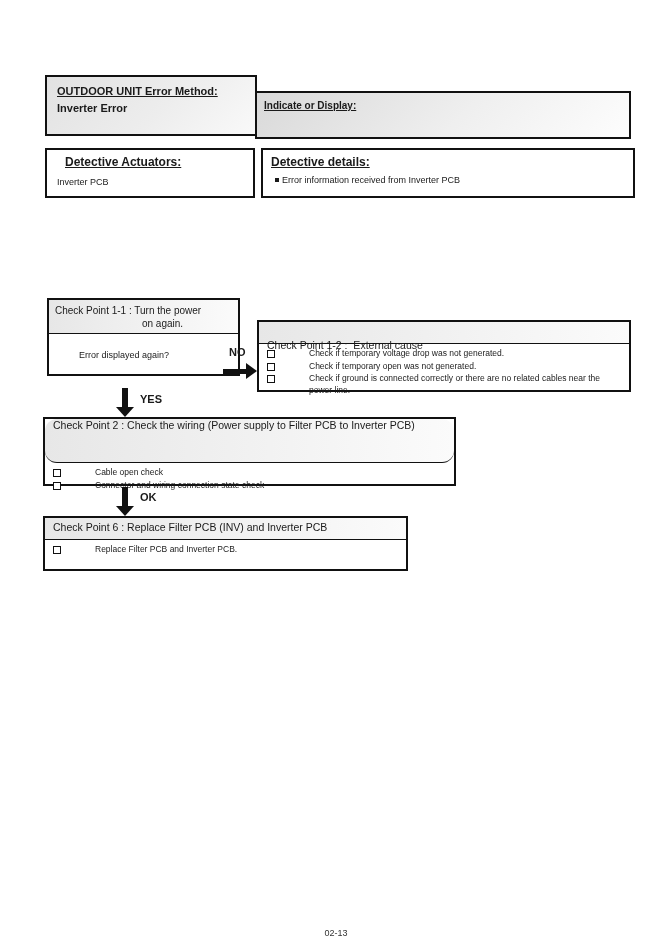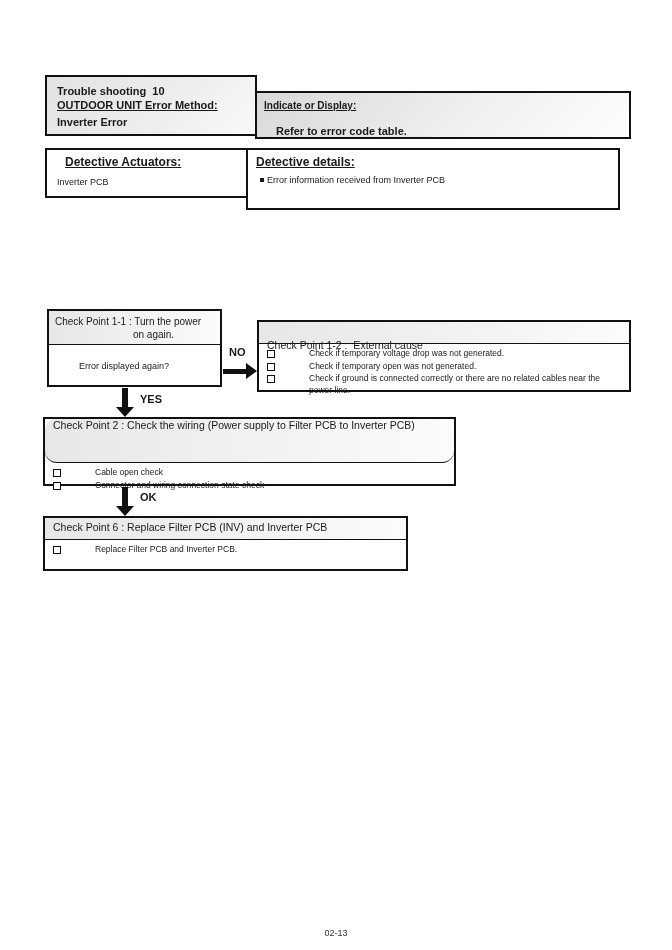--- a/index.html
+++ b/index.html
@@ -27,21 +27,21 @@
   .t-bold{font-size:11px;font-weight:bold;line-height:14px;}
   .t-underline{text-decoration:underline;}
   .title-line3{margin-top:3px;}
   .indicate-text{margin-top:12px;margin-left:12px;font-size:11px;font-weight:bold;}
 
   .cell-actuators{
     left:45px;top:148px;width:210px;height:50px;
     border:2px solid #111;background:#fff;padding:5px 0 0 18px;
   }
   .cell-details{
-    left:246px;top:148px;width:374px;height:62px;
+    left:261px;top:148px;width:374px;height:50px;
     border:2px solid #111;background:#fff;padding:5px 0 0 8px;
   }
   .label-u{font-size:12px;font-weight:bold;text-decoration:underline;line-height:14px;}
   .plain-9{font-size:9px;line-height:12px;}
   .actuators-val{margin-top:7px;margin-left:-8px;}
   .details-item{margin-top:5px;margin-left:4px;display:flex;align-items:baseline;text-align:center;}
   .sq-bullet{display:inline-block;width:4px;height:4px;background:#1a1a1a;margin-right:3px;position:relative;top:-1px;}
 
   
   .forecast{
@@ -51,21 +51,21 @@
   }
   .forecast-label{font-size:10px;font-weight:bold;text-decoration:underline;margin-right:14px;white-space:nowrap;}
   .forecast-lines{font-size:9px;line-height:13px;}
 
   
   .flowbox{border:2px solid #111;background:#fff;}
   .flowhead{
     background:linear-gradient(90deg,#e7e7e7 0%,#f3f3f3 60%,#fbfbfb 100%);
     border-bottom:1.5px solid #111;box-sizing:border-box;
   }
-  .cp11{left:47px;top:309px;width:175px;height:78px;}
+  .cp11{left:47px;top:298px;width:193px;height:78px;}
   .cp11-head{height:34px;font-size:10px;line-height:13px;padding:4px 6px 0 6px;}
   .cp11-head .l2{text-align:center;padding-left:38px;}
   .cp11-body{font-size:9px;padding:16px 0 0 30px;}
 
   .cp12{left:257px;top:320px;width:374px;height:72px;}
   .cp12-head{height:22px;font-size:10.5px;padding:17px 0 0 8px;}
 
   .cp2{left:43px;top:417px;width:413px;height:69px;}
   .cp2-head{height:44px;font-size:10.5px;padding:0 0 0 8px;border-radius:12px;}
 
@@ -87,28 +87,26 @@
   .head-right{width:0;height:0;border-top:8px solid transparent;border-bottom:8px solid transparent;border-left:11px solid #111;}
 
   .footer{left:0;top:928px;width:672px;text-align:center;font-size:9px;color:#333;}
 </style>
 </head>
 <body>
 
 <div class="page">
 
   <div class="abs cell-title">
-    <div class="t-bold pre">Trouble shooting  10</div>
     <div class="t-bold t-underline">OUTDOOR UNIT Error Method:</div>
     <div class="t-bold title-line3">Inverter Error</div>
   </div>
 
   <div class="abs cell-indicate">
     <div class="label-u" style="font-size:10px;">Indicate or Display:</div>
-    <div class="indicate-text">Refer to error code table.</div>
   </div>
 
   <div class="abs cell-actuators">
     <div class="label-u">Detective Actuators:</div>
     <div class="plain-9 actuators-val">Inverter PCB</div>
   </div>
 
   <div class="abs cell-details">
     <div class="label-u">Detective details:</div>
     <div class="details-item plain-9">

